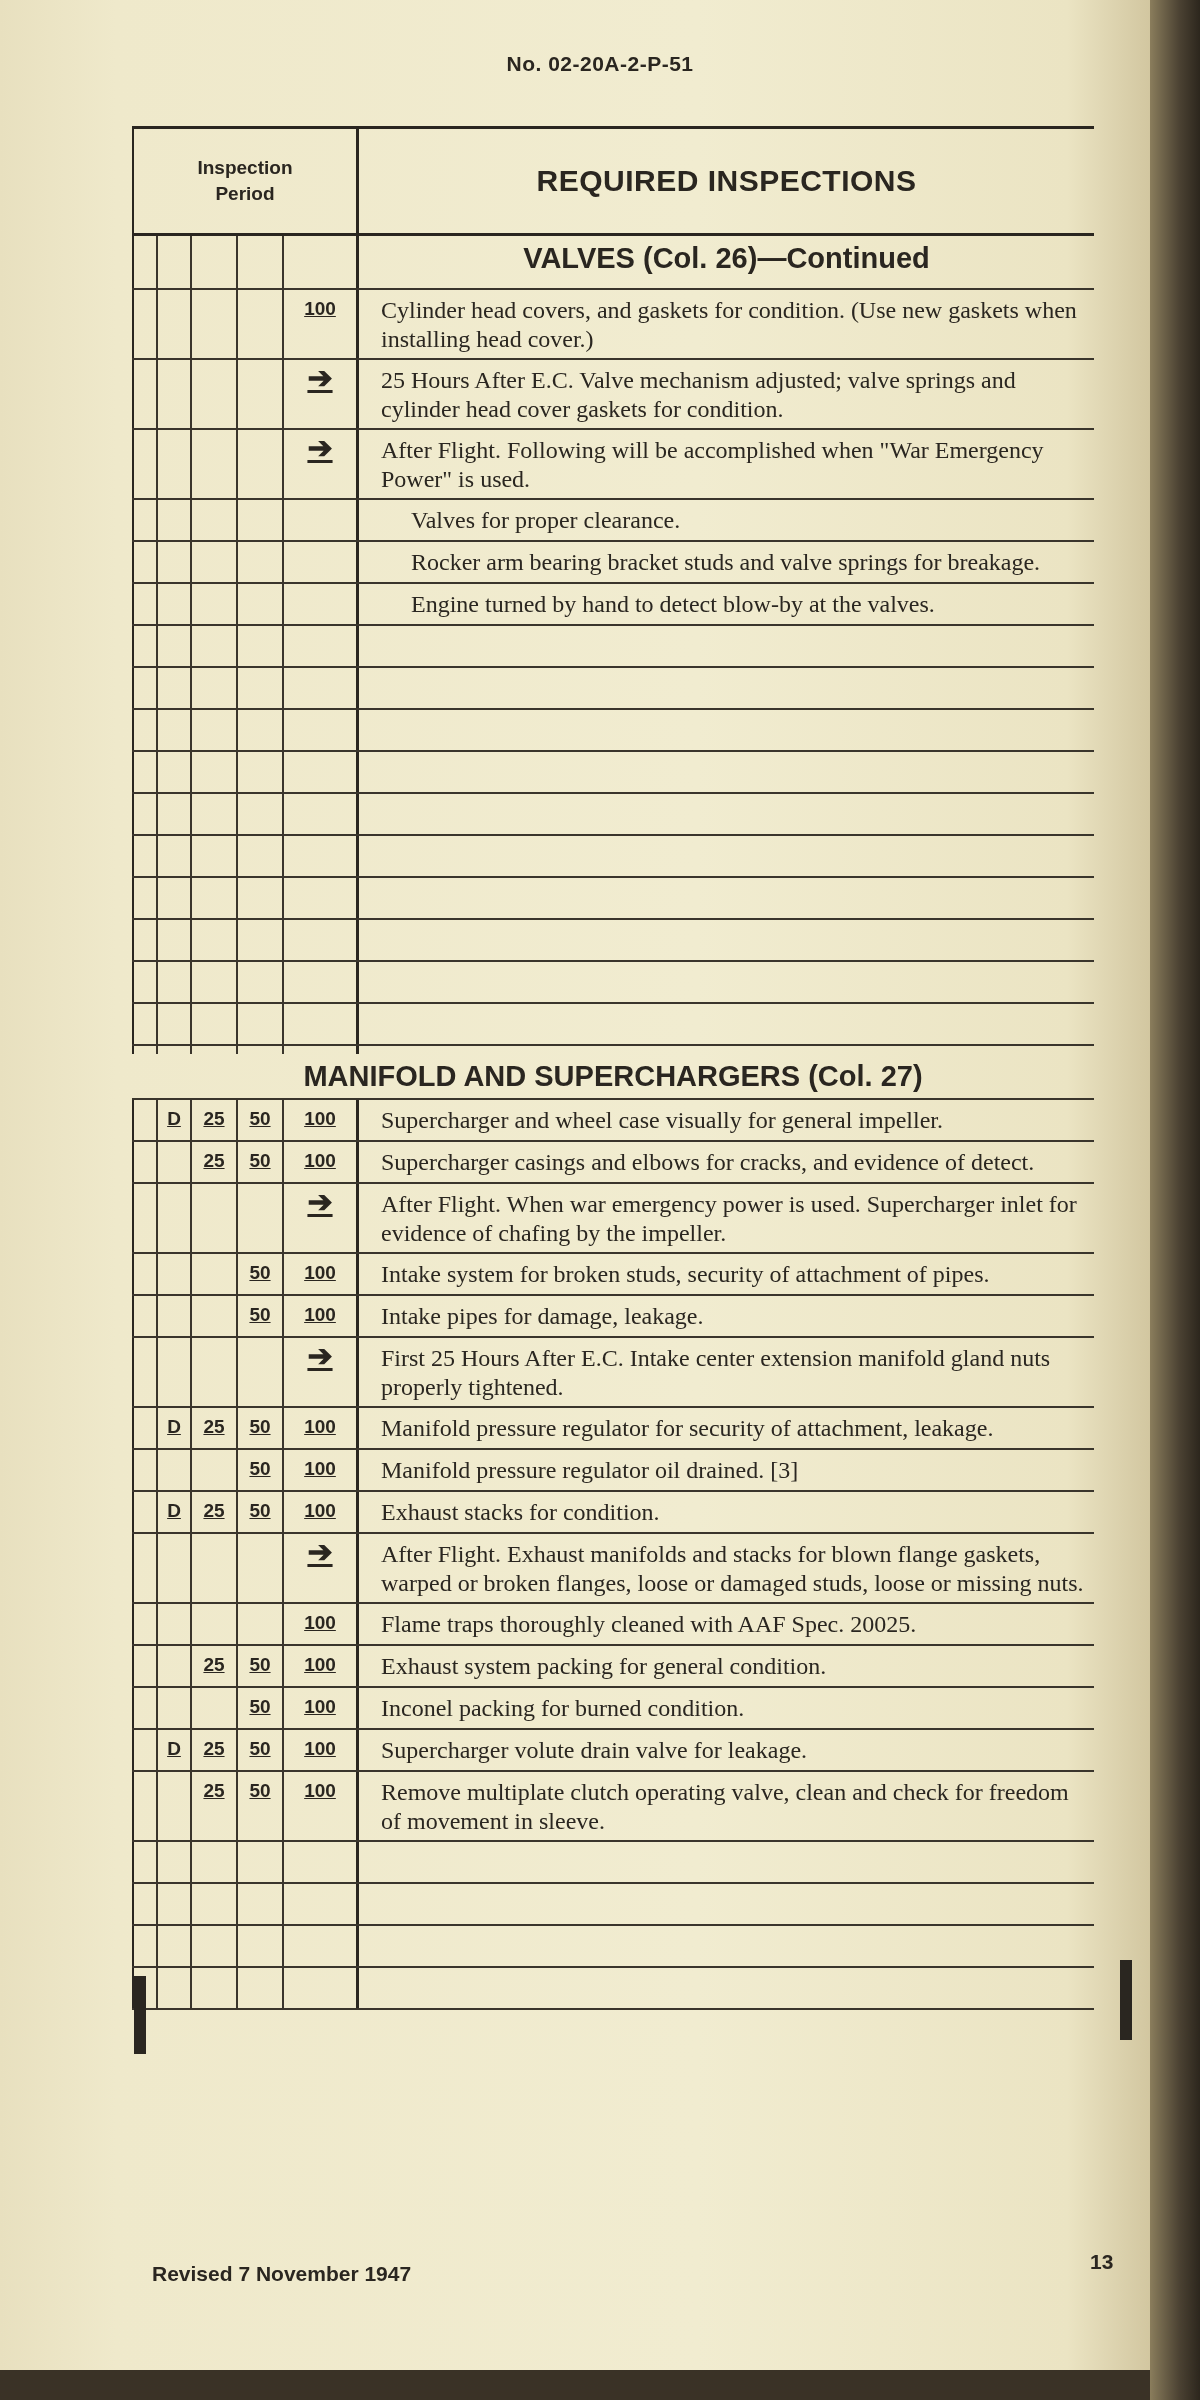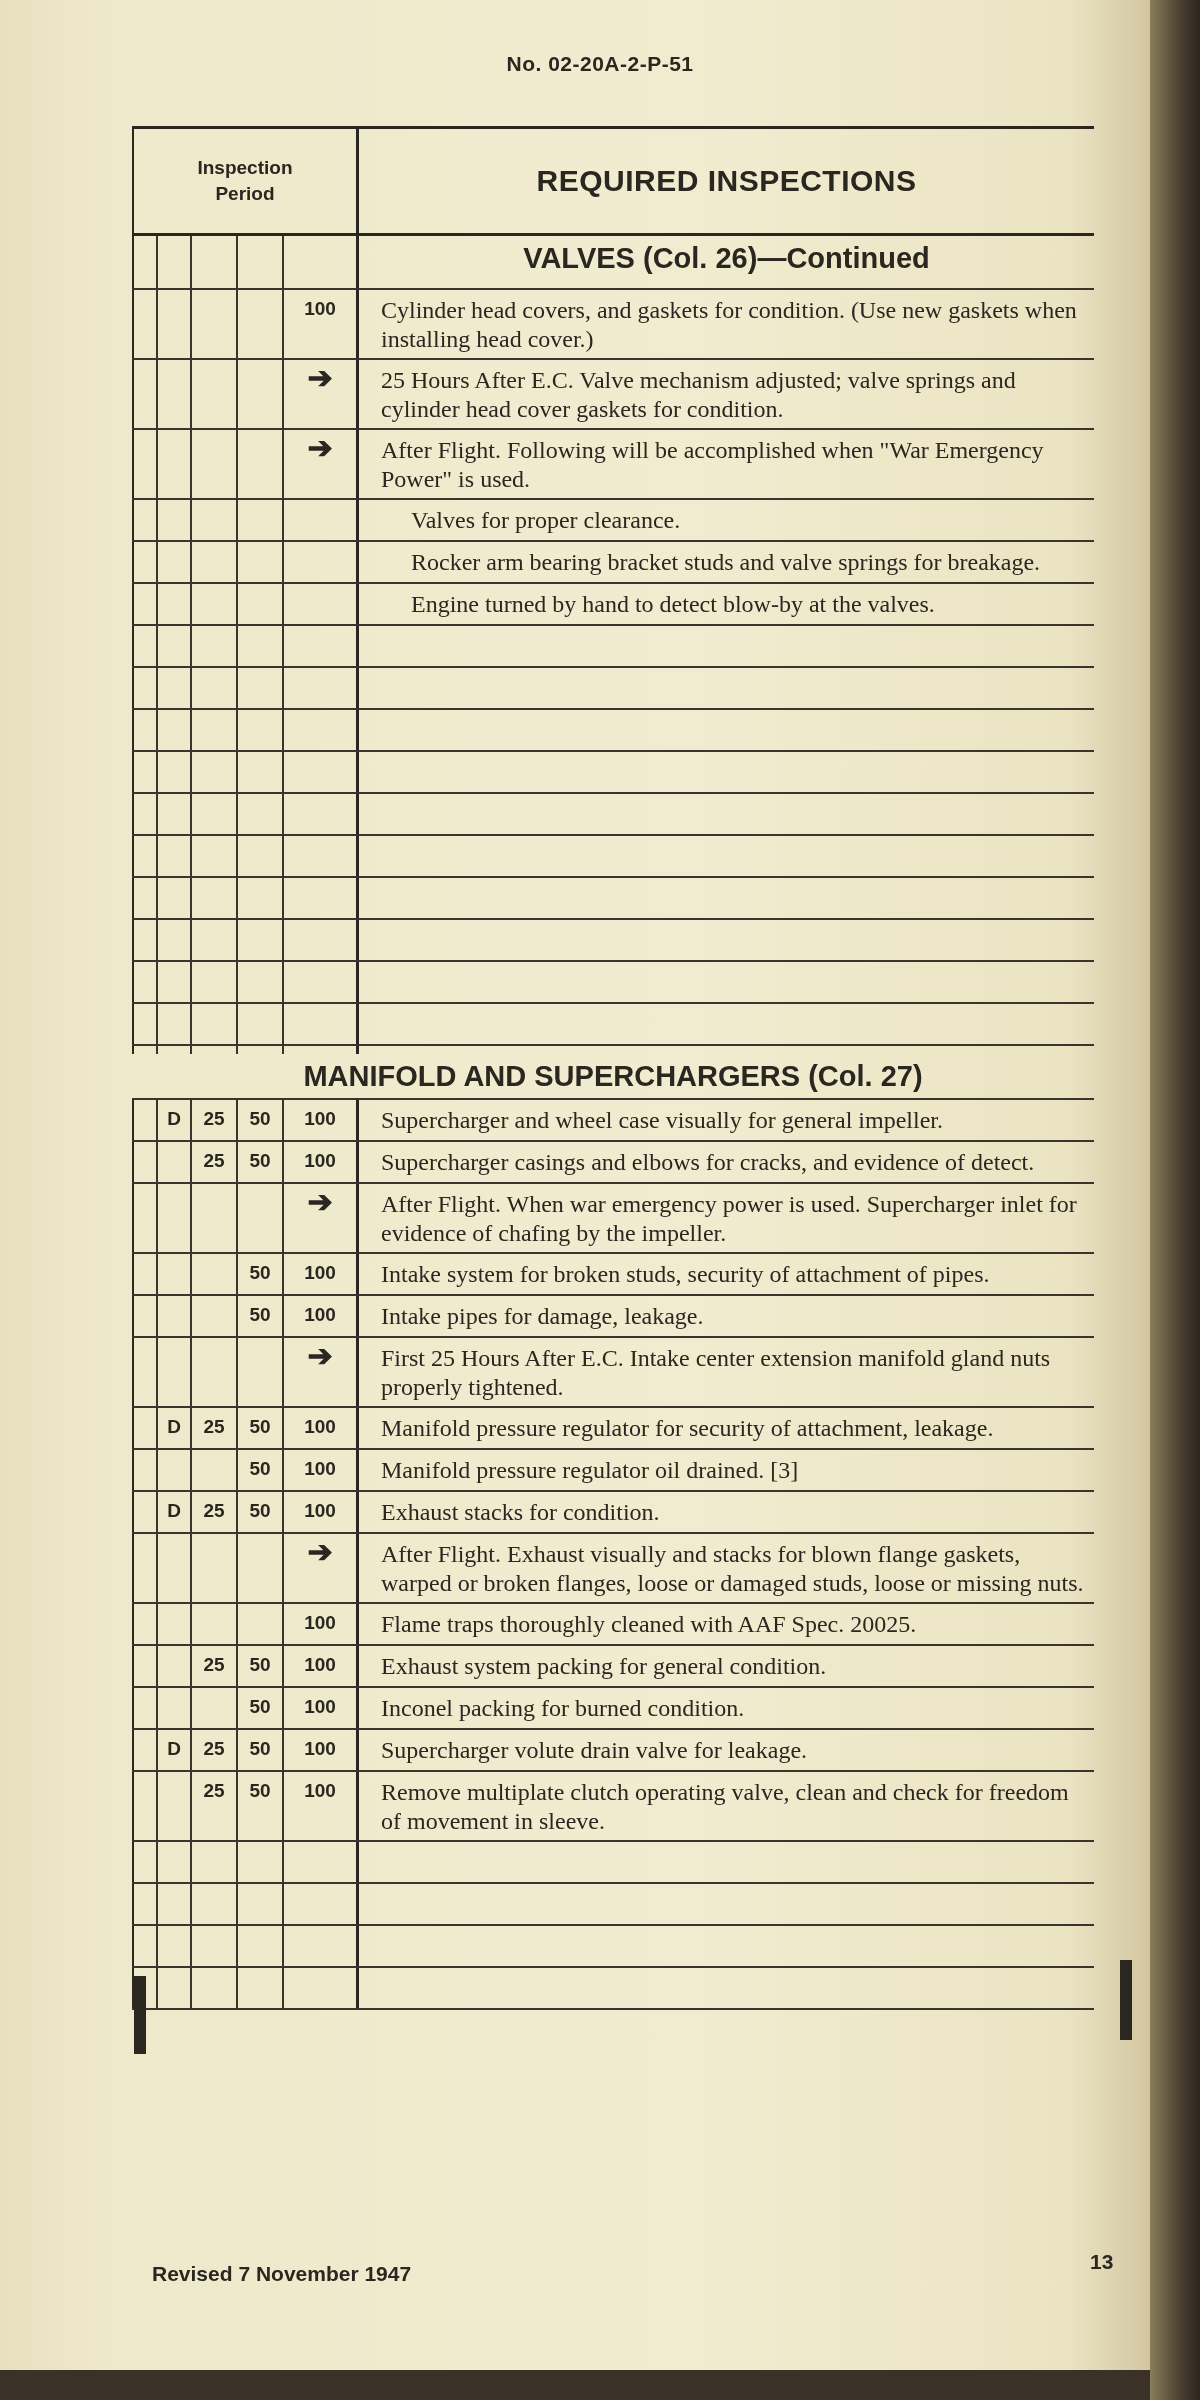--- a/index.html
+++ b/index.html
@@ -13,21 +13,21 @@
     background:linear-gradient(90deg,#e8e0bf 0%,#efe9cb 10%,#f1ecd0 60%,#ebe4c3 92%,#cfc39c 100%);
     color:#2a2620;
   }
   .spine { position:absolute; left:1150px; top:0; width:50px; height:2400px; background:linear-gradient(90deg,#8a7d5c,#4a4132 60%,#2c261d); }
   .docno { position:absolute; left:0; width:1200px; top:52px; text-align:center; font-weight:bold; font-size:21px; letter-spacing:0.5px; }
   .grid { position:absolute; left:132px; top:126px; width:962px; }
   .hdr { display:flex; border-top:3px solid #2a2620; border-bottom:3px solid #2a2620; height:104px; }
   .hdr-period { width:222px; border-right:3px solid #2a2620; border-left:2px solid #2a2620; display:flex; align-items:center; justify-content:center; text-align:center; font-weight:bold; font-size:19px; line-height:26px; }
   .hdr-title { flex:1; display:flex; align-items:center; justify-content:center; font-weight:bold; font-size:30px; letter-spacing:0.5px; }
   .row { display:flex; border-bottom:2px solid #3a352c; }
-  .cols { width:222px; display:flex; border-left:2px solid #2a2620; border-right:3px solid #2a2620; }
+  .cols { width:222px; display:flex; border-left:2px solid #2a2620; border-right:3px solid #2a2620;text-decoration:underline; }
   .c { border-right:2px solid #3a352c; display:flex; align-items:flex-start; justify-content:center; font-weight:bold; font-size:19px; padding-top:8px; box-sizing:border-box; }
   .c:last-child { border-right:none; }
   .c1 { width:24px; } .c2 { width:34px; } .c3 { width:46px; } .c4 { width:46px; } .c5 { width:72px; }
   .txt { flex:1; padding:6px 10px 4px 22px; font-family:"Liberation Serif", serif; font-size:24px; line-height:29px; }
   .txt.indent { padding-left:52px; }
   .sec { flex:1; text-align:center; font-weight:bold; font-size:29px; padding-top:6px; }
   .arrow { font-size:30px; line-height:24px; padding-top:6px; }
   .footer-left { position:absolute; left:152px; top:2262px; font-weight:bold; font-size:21px; }
   .footer-right { position:absolute; left:1090px; top:2250px; font-weight:bold; font-size:21px; }
   .tab { position:absolute; width:12px; background:#2a2620; }
@@ -320,21 +320,21 @@
           <div class="txt">Exhaust stacks for condition.</div>
         </div>
         <div class="row" style="min-height: 40px;">
           <div class="cols">
             <div class="c c1"></div>
             <div class="c c2"></div>
             <div class="c c3"></div>
             <div class="c c4"></div>
             <div class="c c5 arrow">➔</div>
           </div>
-          <div class="txt">After Flight. Exhaust visually and stacks for blown flange gaskets, warped or broken flanges, loose or damaged studs, loose or missing nuts.</div>
+          <div class="txt">After Flight. Exhaust manifolds and stacks for blown flange gaskets, warped or broken flanges, loose or damaged studs, loose or missing nuts.</div>
         </div>
         <div class="row" style="min-height: 40px;">
           <div class="cols">
             <div class="c c1"></div>
             <div class="c c2"></div>
             <div class="c c3"></div>
             <div class="c c4"></div>
             <div class="c c5">100</div>
           </div>
           <div class="txt">Flame traps thoroughly cleaned with AAF Spec. 20025.</div>

